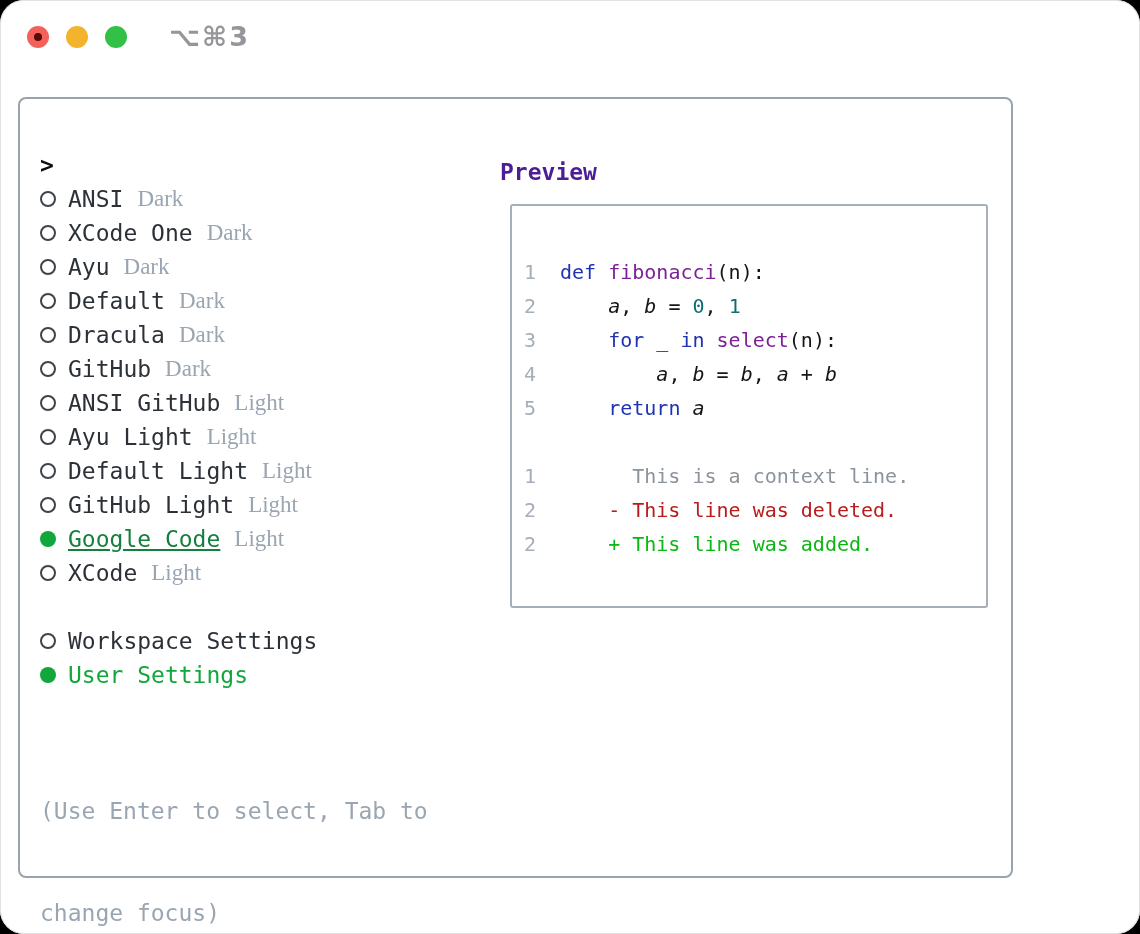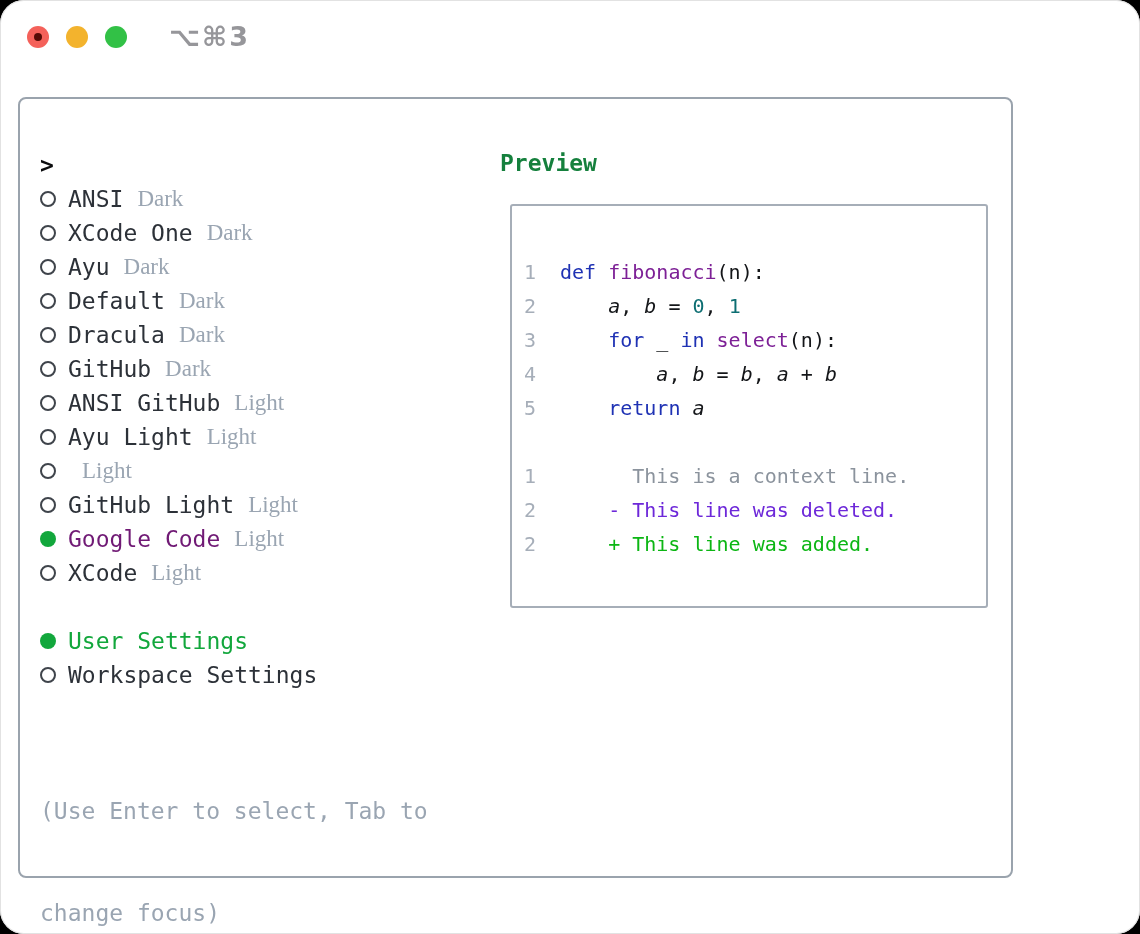--- a/index.html
+++ b/index.html
@@ -29,45 +29,45 @@
     box-sizing:border-box;border:2px solid #9aa3ad;border-radius:8px;background:#fff;
   }
   
   .left-col{position:absolute;left:20px;top:49px;font-size:23px;line-height:34px;color:#2c3138;}
   .row{display:flex;height:34px;align-items:center;}
   .gutter{width:28px;flex:none;display:flex;align-items:center;}
   .pointer,.header-label{font-weight:bold;color:#0b0c0e;}
   .radio{width:12px;height:12px;border:2.5px solid #3f444b;border-radius:50%;box-sizing:content-box;}
   .radio.sel{width:16px;height:16px;border:none;background:#12a73c;}
   .tname{color:#2c3138;white-space:pre;}
-  .tname.sel{color:#701a75;}
+  .tname.sel{color:#15803d;text-decoration:underline;}
   .tvariant{color:#9aa5b2;margin-left:14px;white-space:pre;font-family:Liberation Serif, serif;}
   .apply-label{color:#1b1e22;}
   .opt-name.sel{color:#12a73c;}
   .blank-row{height:34px;}
   .hint{color:#9aa5b2;white-space:pre;}
   
   .preview-label{
-    position:absolute;left:480px;top:47px;height:34px;line-height:34px;
-    font-size:23px;font-weight:bold;color:#15803d;
+    position:absolute;left:480px;top:56px;height:34px;line-height:34px;
+    font-size:23px;font-weight:bold;color:#4c1d95;
   }
   .preview-box{
     position:absolute;left:490px;top:105px;width:478px;height:404px;
     box-sizing:border-box;border:2px solid #a6aeb8;border-radius:3px;background:#fff;
   }
   .codewrap{position:absolute;left:12px;top:49px;font-size:20px;line-height:34px;}
   .cline{display:flex;height:34px;align-items:center;white-space:pre;}
   .ln{width:36px;flex:none;color:#a6aeb9;}
   .tok-kw{color:#1f32b4;}
   .tok-fn{color:#7d2096;}
   .tok-num{color:#0d6e72;}
   .tok-pl{color:#141619;}
   .tok-var{color:#141619;font-style:italic;}
   .body-context{color:#8b939d;}
-  .body-deleted{color:#6d28d9;}
+  .body-deleted{color:#b91c1c;}
   .body-added{color:#0cb614;}
 </style>
 </head>
 <body>
 
 <div class="window">
 
   <div class="titlebar">
     <span class="tl red">
         <span class="tl-dot"></span>
@@ -138,20 +138,21 @@
             <span class="gutter">
               <span class="radio"></span>
             </span>
             <span class="tname">Ayu Light</span>
             <span class="tvariant">Light</span>
           </div>
           <div class="row">
             <span class="gutter">
               <span class="radio"></span>
             </span>
+            <span class="tname">Default Light</span>
             <span class="tvariant">Light</span>
           </div>
           <div class="row">
             <span class="gutter">
               <span class="radio"></span>
             </span>
             <span class="tname">GitHub Light</span>
             <span class="tvariant">Light</span>
           </div>
           <div class="row">
@@ -169,29 +170,29 @@
             <span class="tvariant">Light</span>
           </div>
         </div>
 
       <div class="blank-row"></div>
 
 
       <div id="apply-list">
           <div class="row">
             <span class="gutter">
+              <span class="radio"></span>
+            </span>
+            <span class="opt-name">Workspace Settings</span>
+          </div>
+          <div class="row">
+            <span class="gutter">
               <span class="radio sel"></span>
             </span>
             <span class="opt-name sel">User Settings</span>
-          </div>
-          <div class="row">
-            <span class="gutter">
-              <span class="radio"></span>
-            </span>
-            <span class="opt-name">Workspace Settings</span>
           </div>
         </div>
 
       <div class="blank-row"></div>
 
       <div class="hint">
         <div>(Use Enter to select, Tab to</div>
         <div>change focus)</div>
       </div>
     </div>

